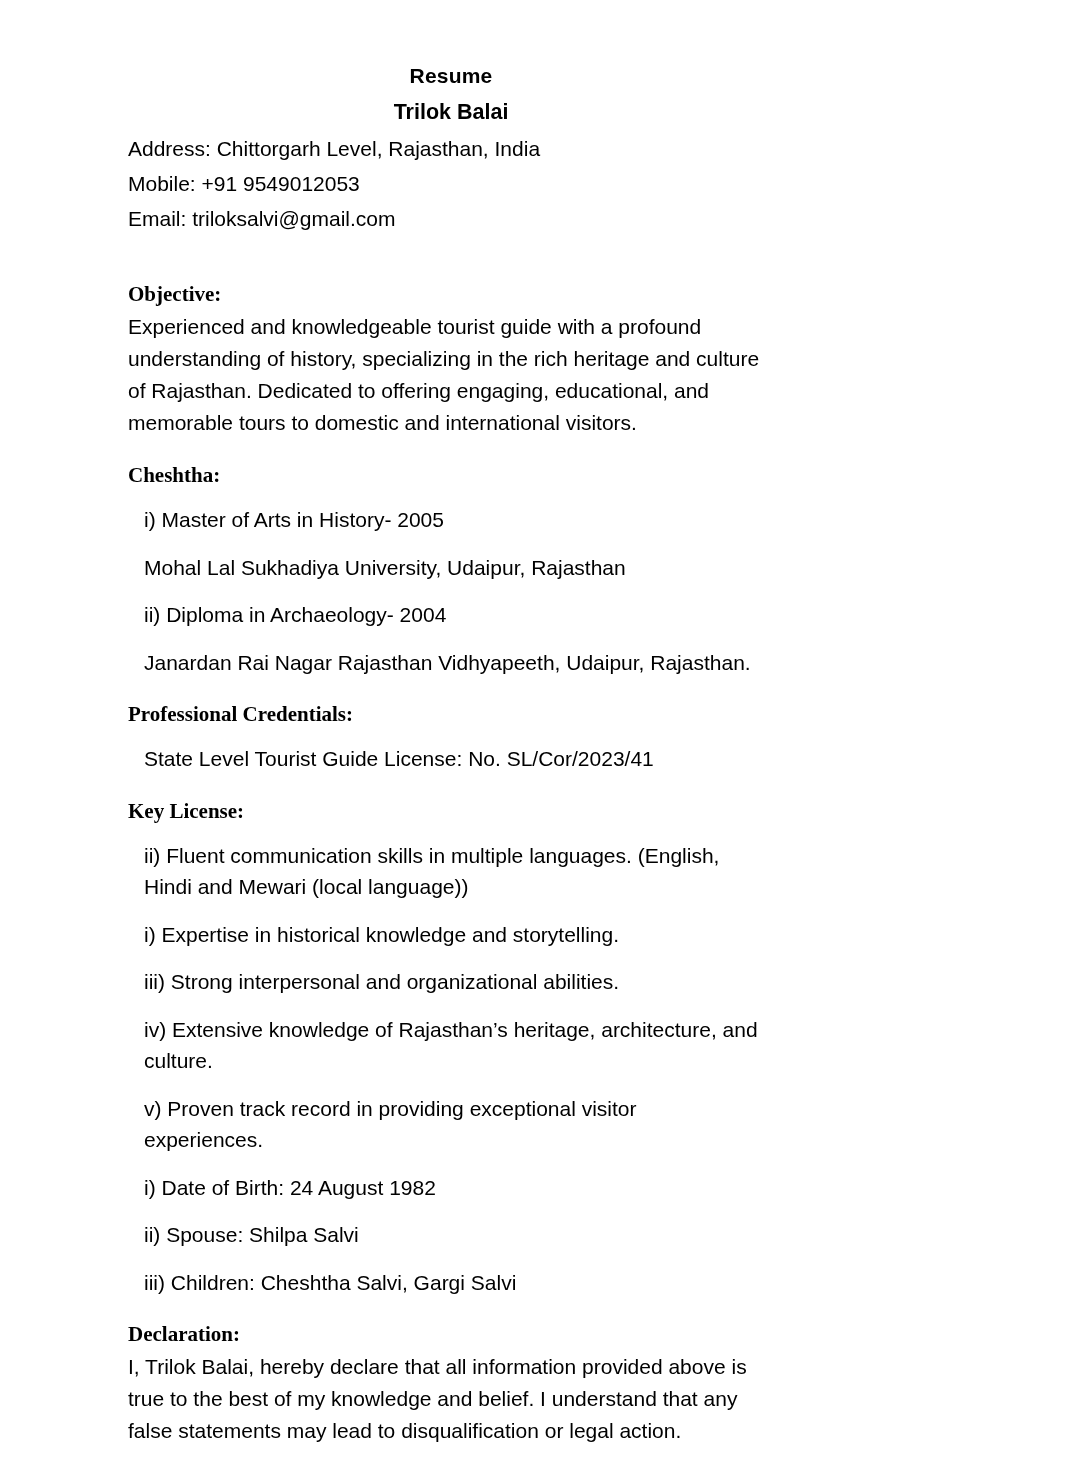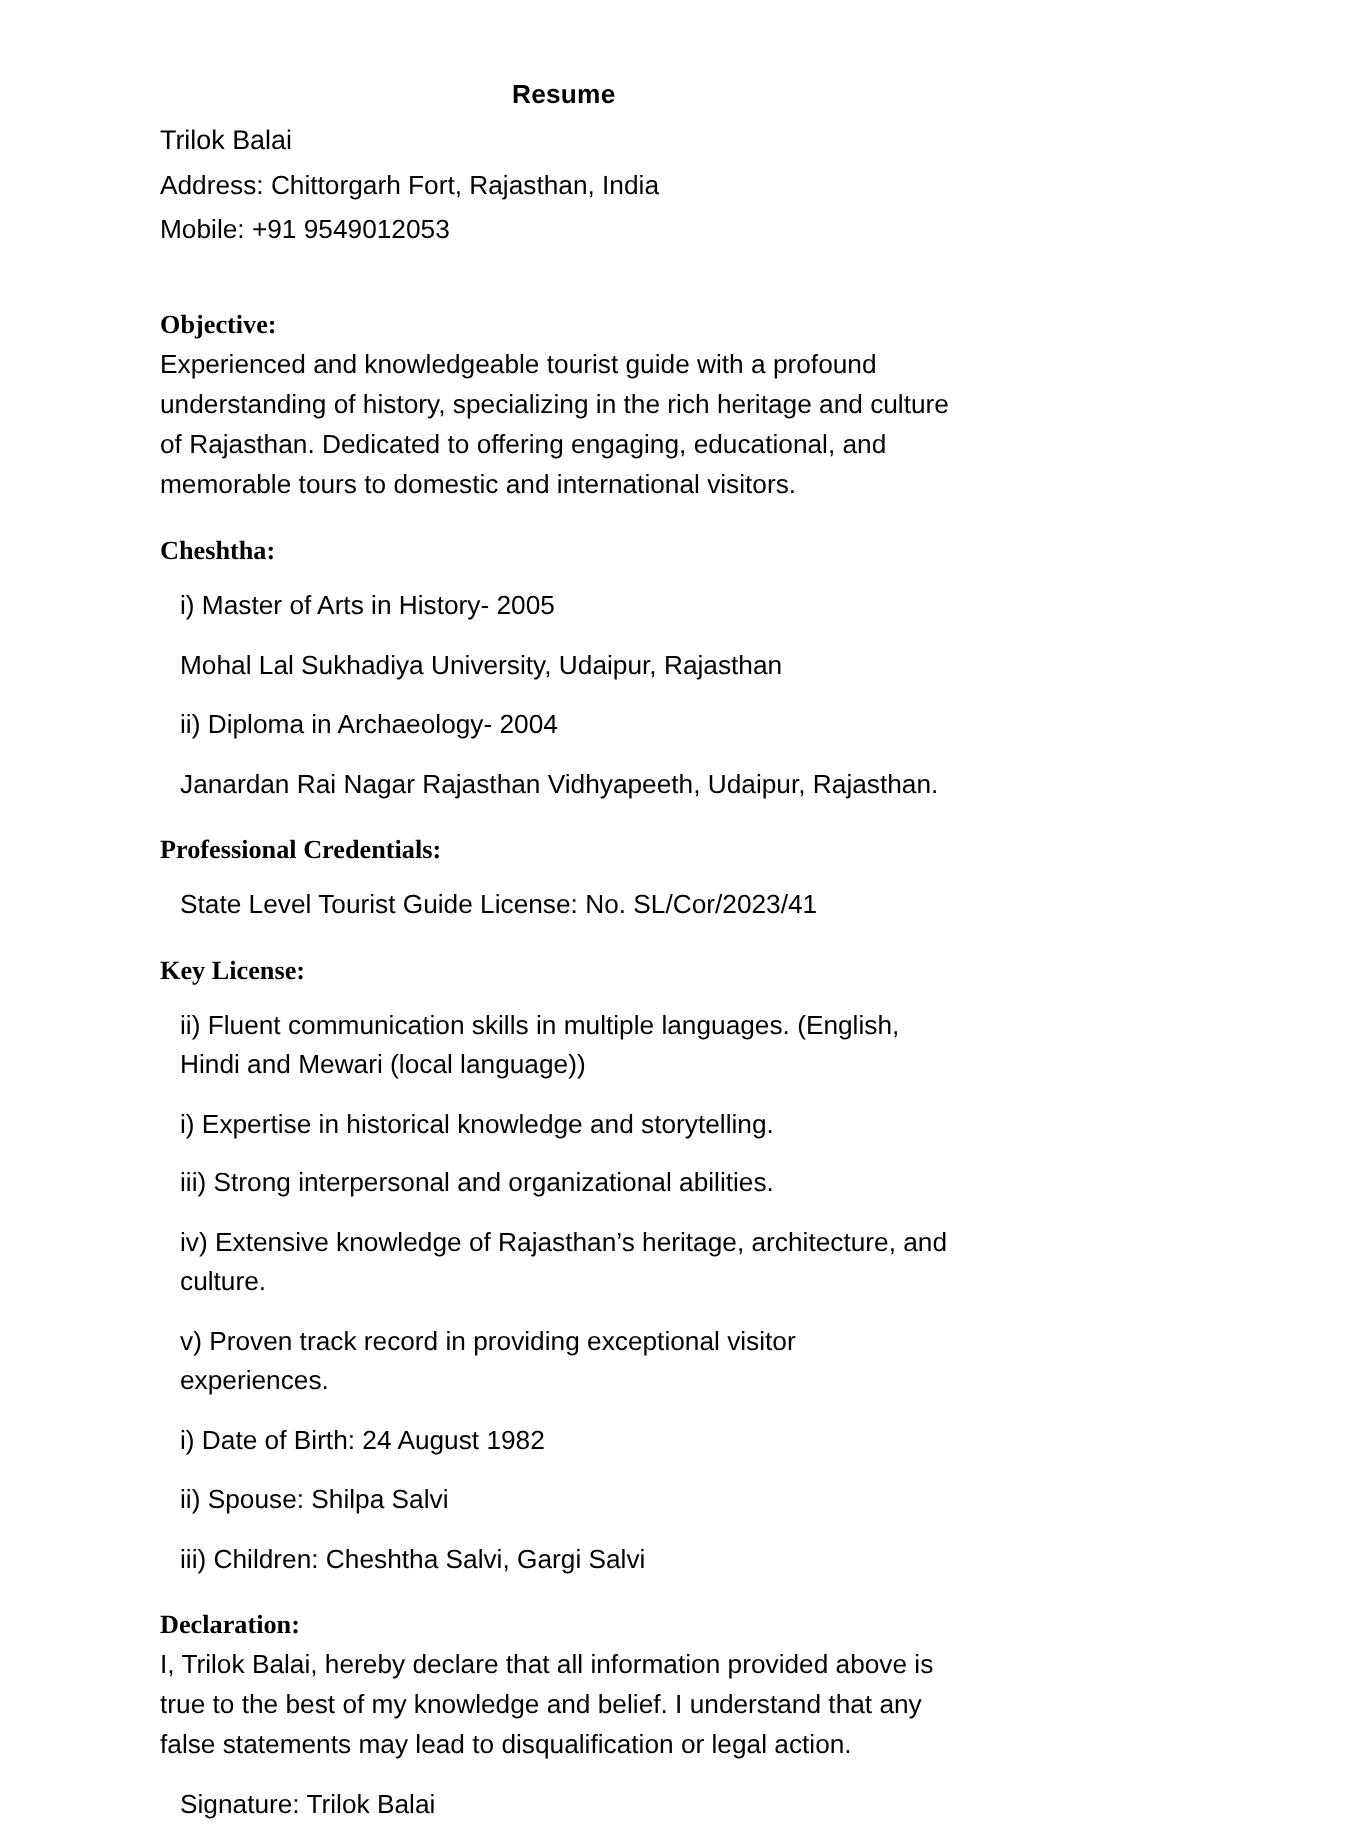--- a/index.html
+++ b/index.html
@@ -23,23 +23,24 @@
     background: #ffffff;
   }
   .doc-title {
     text-align: center;
     font-weight: bold;
     font-size: 21px;
     letter-spacing: 0.2px;
     margin: 8px 0 10px 0;
   }
   .name {
-    font-weight: normal;
+    font-weight: bold;
     font-size: 21.5px;
     margin: 12px 0 6px 0;
+    text-align: center;
   }
   .line {
     font-size: 21px;
     line-height: 35px;
     margin: 0;
   }
   .section-head {
     font-weight: bold;
     font-size: 21px;
     margin: 24px 0 4px 0;
@@ -61,22 +62,23 @@
 </style>
 </head>
 <body>
 
 <div class="page">
 
   <div class="doc-title">Resume</div>
 
   <div class="name">Trilok Balai</div>
 
-  <p class="line">Address: Chittorgarh Fort, Rajasthan, India</p>
+  <p class="line">Address: Chittorgarh Level, Rajasthan, India</p>
   <p class="line">Mobile: +91 9549012053</p>
+  <p class="line">Email: triloksalvi@gmail.com</p>
 
   <div class="spacer-contact"></div>
 
   <div class="section-head">Objective:</div>
   <p class="para">Experienced and knowledgeable tourist guide with a profound understanding of history, specializing in the rich heritage and culture of Rajasthan. Dedicated to offering engaging, educational, and memorable tours to domestic and international visitors.</p>
 
   <div class="section-head">Cheshtha:</div>
   <p class="item">i) Master of Arts in History- 2005</p>
   <p class="item">Mohal Lal Sukhadiya University, Udaipur, Rajasthan</p>
   <p class="item">ii) Diploma in Archaeology- 2004</p>

